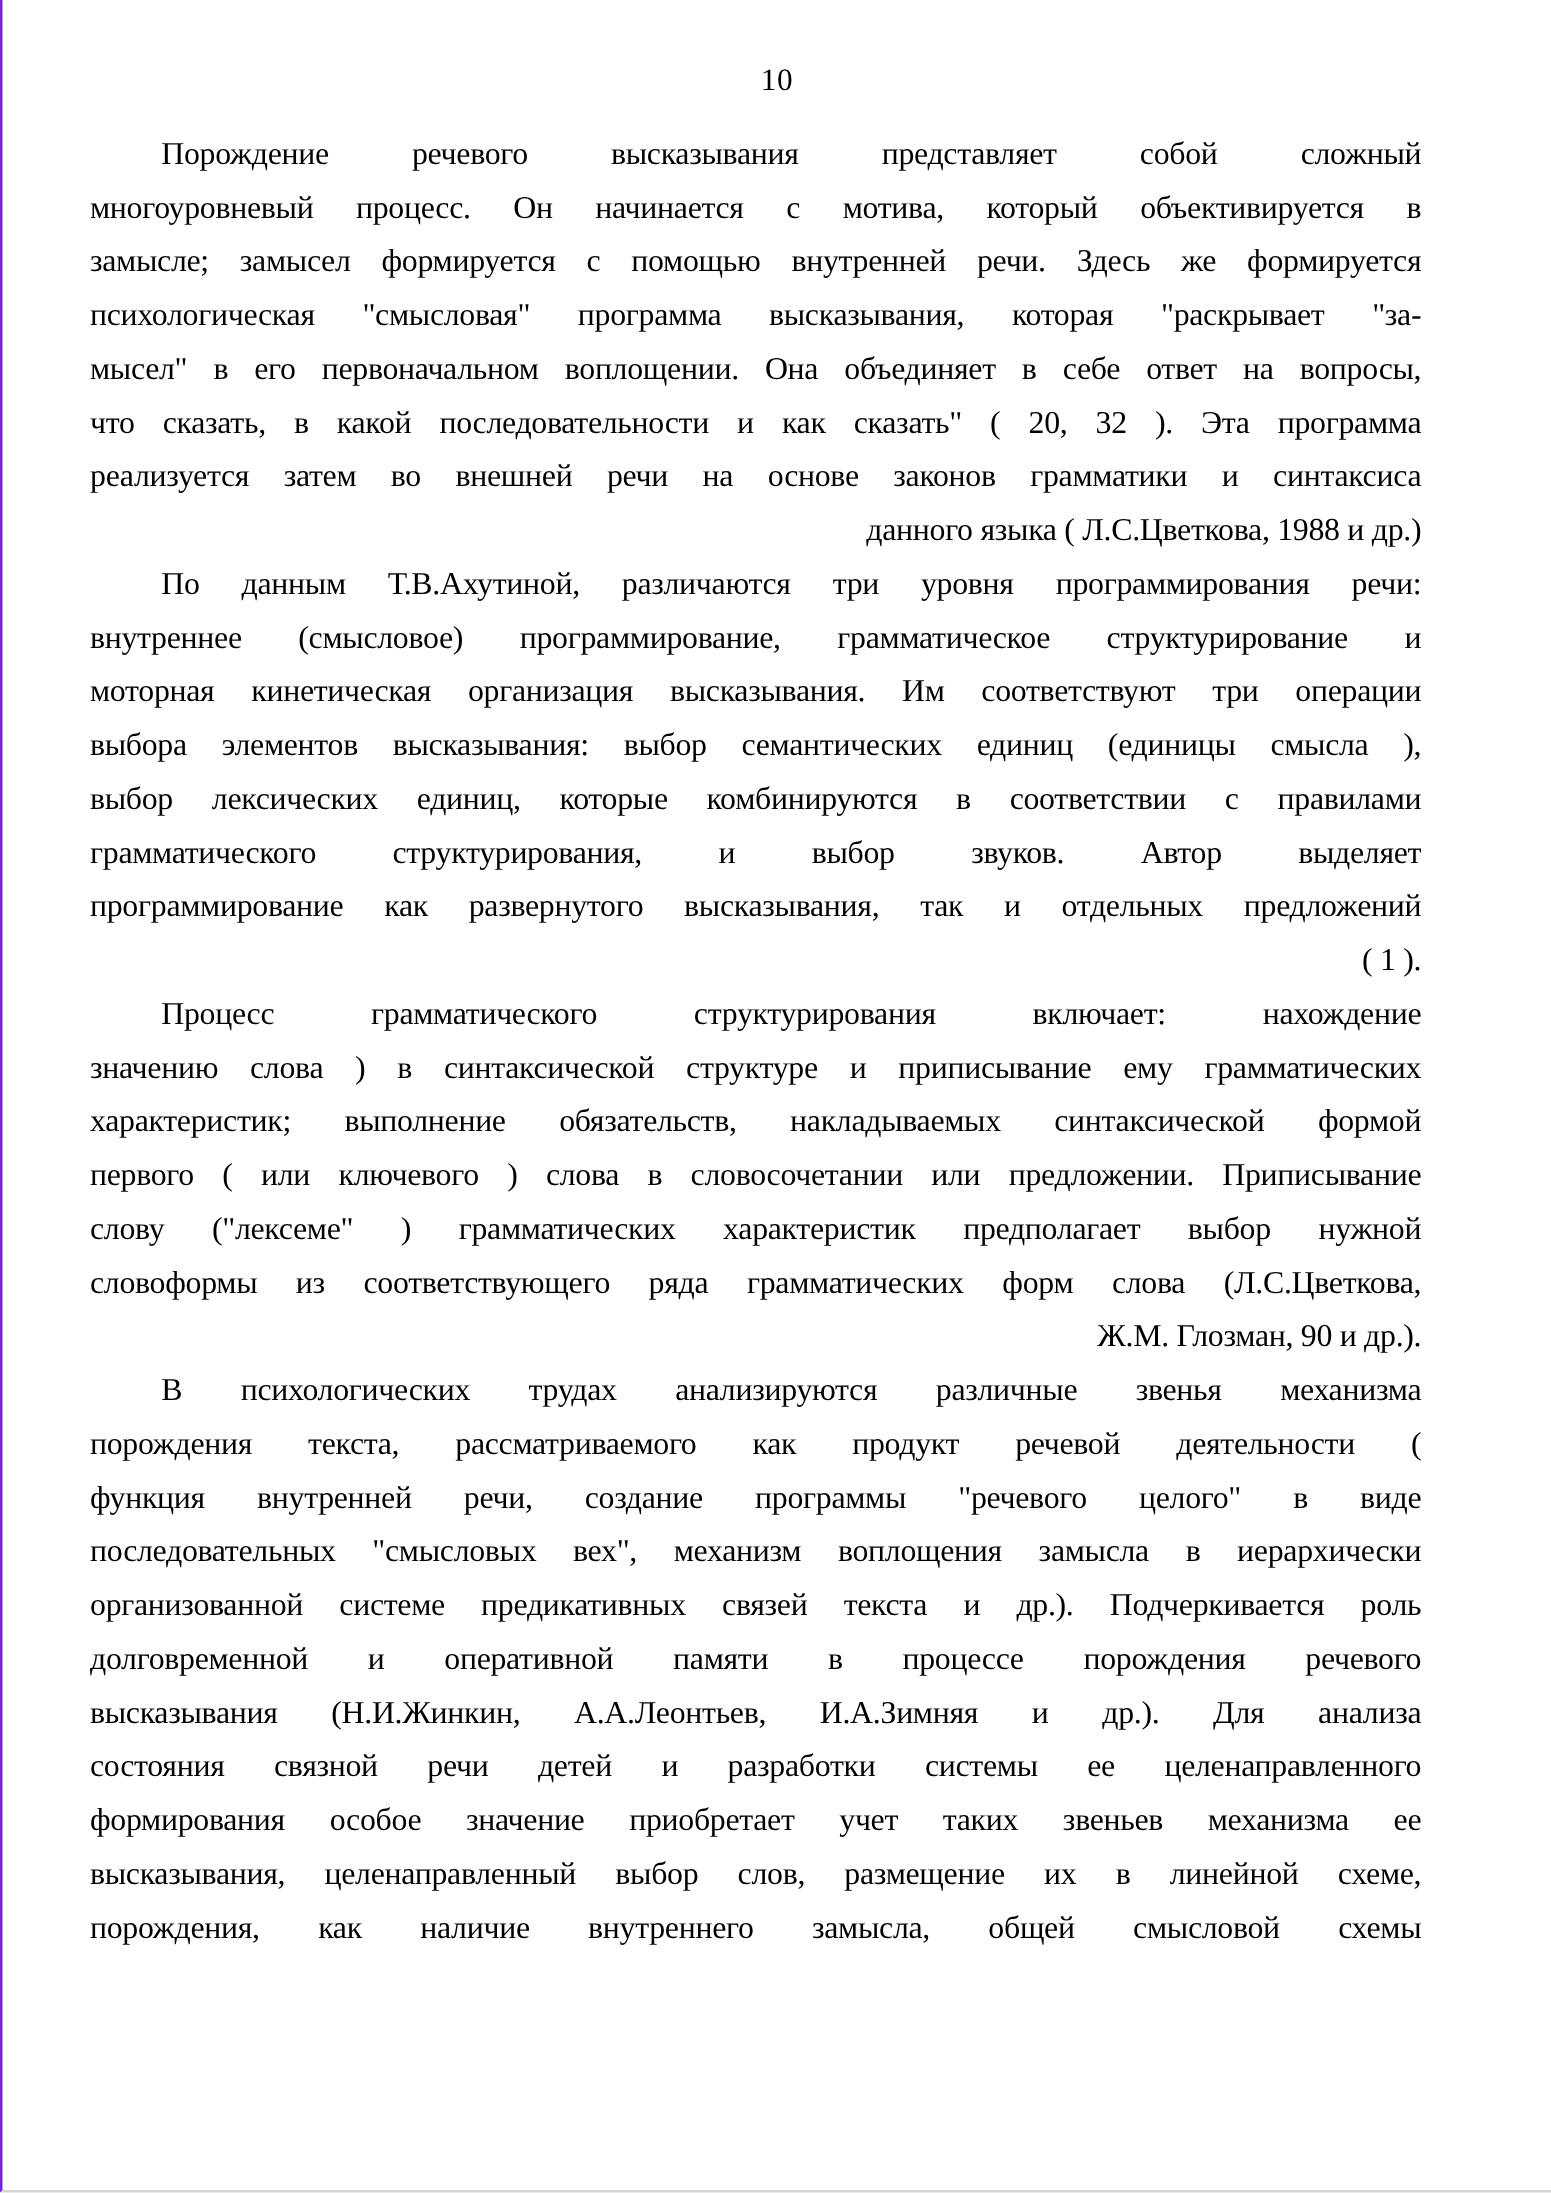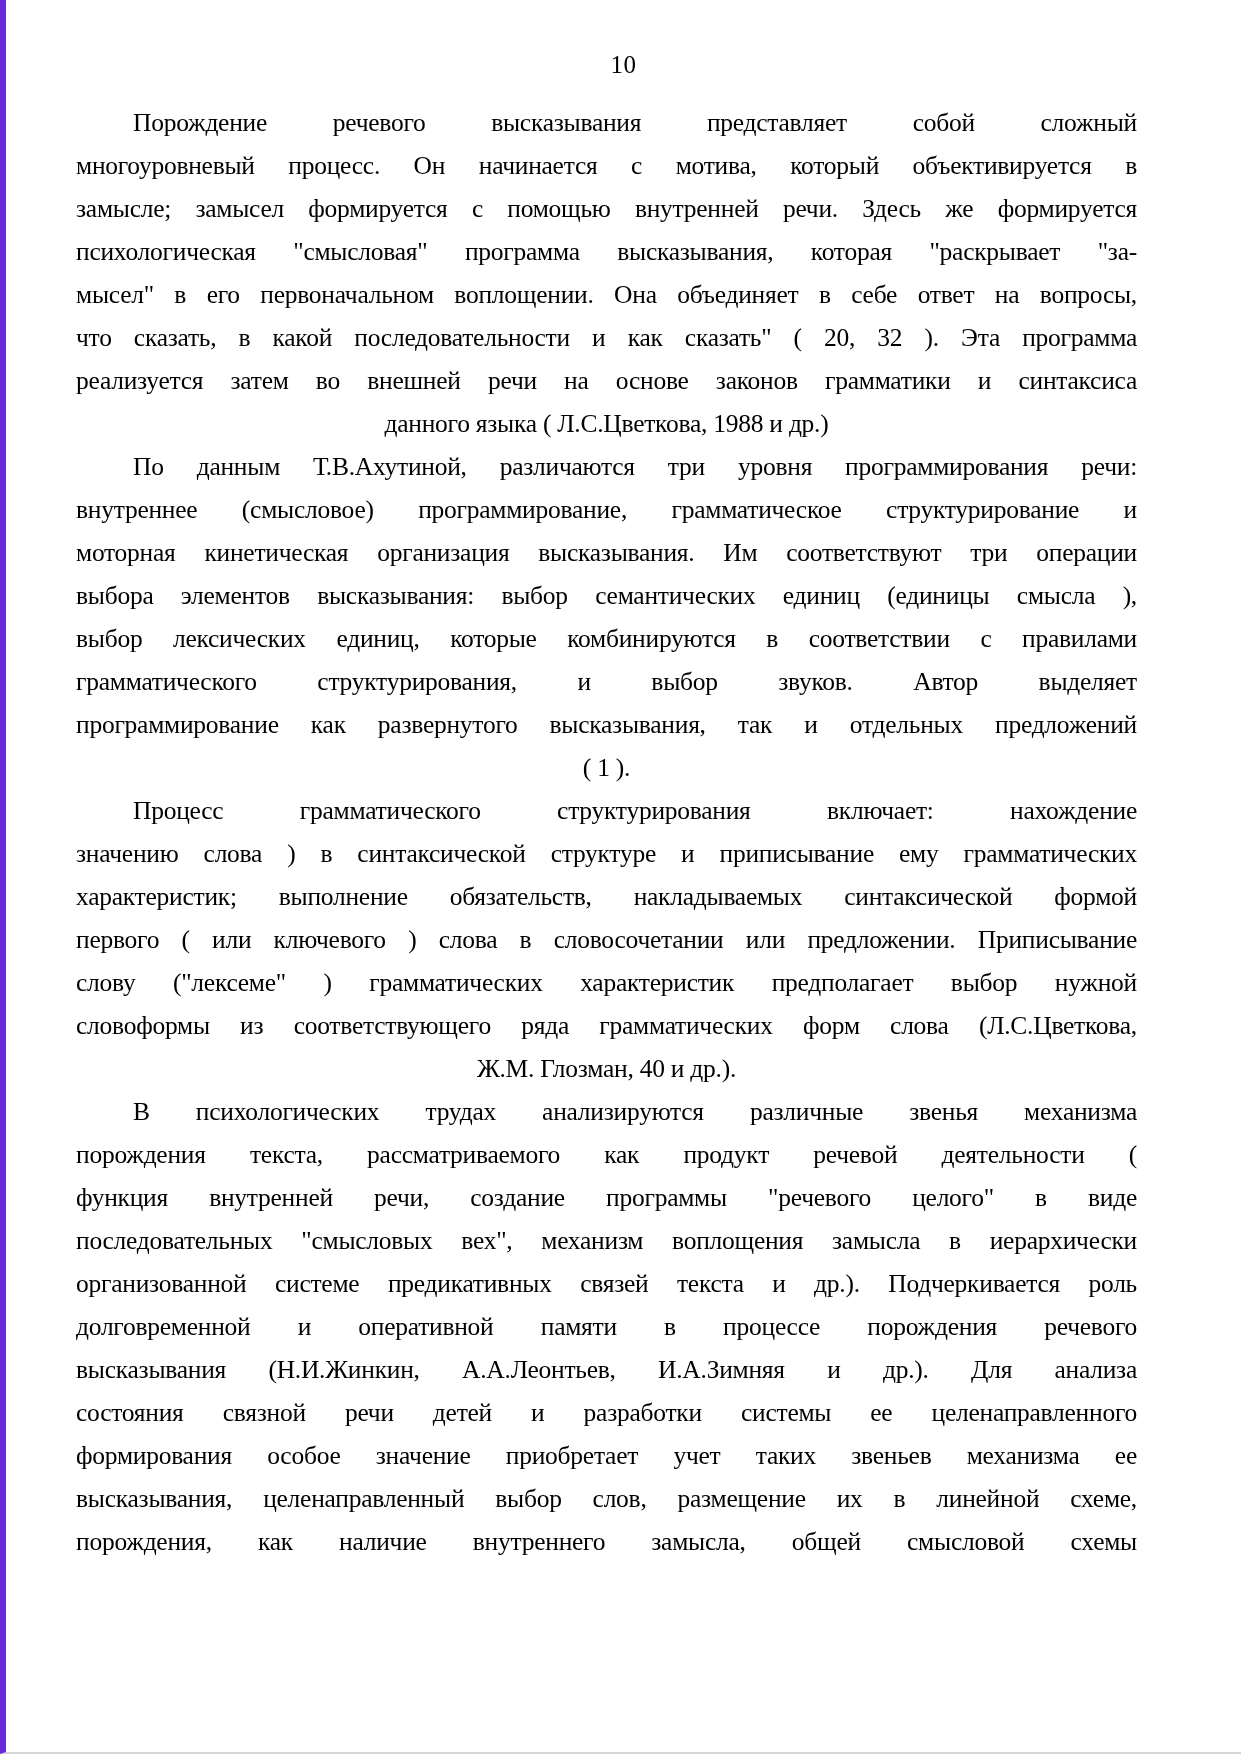--- a/index.html
+++ b/index.html
@@ -9,41 +9,41 @@
   }
   .page {
     position: relative;
     width: 1241px;
     height: 1754px;
     margin: 0 auto;
     background: #ffffff;
     color: #000000;
     font-family: "Liberation Serif", "DejaVu Serif", serif;
     overflow: hidden;
-    border-left: 6px solid #6d28d9;
+    border-left: 2px solid #6d28d9;
     border-bottom: 2px solid #d6d6d6;
     box-sizing: border-box;
   }
   .page-number {
     margin-top: 50px;
     text-align: center;
     font-size: 25px;
     line-height: 30px;
     letter-spacing: 0.5px;
   }
   .text-block {
     margin: 21px 104px 16px 70px;
     font-size: 25.5px;
     letter-spacing: -0.25px;
   }
   .para { margin: 0; padding: 0; }
   .line {
     height: 43px;
     line-height: 43px;
-    text-align: center;
+    text-align: right;
     white-space: normal;
   }
   .line.just {
     text-align: justify;
     text-align-last: justify;
   }
   .line.indent {
     padding-left: 57px;
   }
   .it { }
@@ -74,21 +74,21 @@
         <div class="line just"><span>программирование как развернутого высказывания, так и отдельных предложений</span></div>
         <div class="line"><span>( 1 ).</span></div>
       </div>
       <div class="para">
         <div class="line just indent"><span>Процесс грамматического структурирования включает: нахождение</span></div>
         <div class="line just"><span>значению слова ) в синтаксической структуре и приписывание ему грамматических</span></div>
         <div class="line just"><span>характеристик; выполнение обязательств, накладываемых синтаксической формой</span></div>
         <div class="line just"><span>первого ( или ключевого ) слова в словосочетании или предложении. Приписывание</span></div>
         <div class="line just"><span>слову ("лексеме" ) грамматических характеристик предполагает выбор нужной</span></div>
         <div class="line just"><span>словоформы из соответствующего ряда грамматических форм слова (Л.С.Цветкова,</span></div>
-        <div class="line"><span>Ж.М. Глозман, 40 и др.).</span></div>
+        <div class="line"><span>Ж.М. Глозман, 90 и др.).</span></div>
       </div>
       <div class="para">
         <div class="line just indent"><span>В психологических трудах анализируются различные звенья механизма</span></div>
         <div class="line just"><span>порождения </span><span class="it">текста,</span><span> рассматриваемого как продукт речевой деятельности (</span></div>
         <div class="line just"><span>функция внутренней речи, создание программы "речевого целого" в виде</span></div>
         <div class="line just"><span>последовательных "смысловых вех", механизм воплощения замысла в иерархически</span></div>
         <div class="line just"><span>организованной системе предикативных связей текста и др.). Подчеркивается роль</span></div>
         <div class="line just"><span>долговременной и оперативной памяти в процессе порождения речевого</span></div>
         <div class="line just"><span>высказывания (Н.И.Жинкин, А.А.Леонтьев, И.А.Зимняя и др.). Для анализа</span></div>
         <div class="line just"><span>состояния связной речи детей и разработки </span><span class="it">системы</span><span> ее целенаправленного</span></div>

